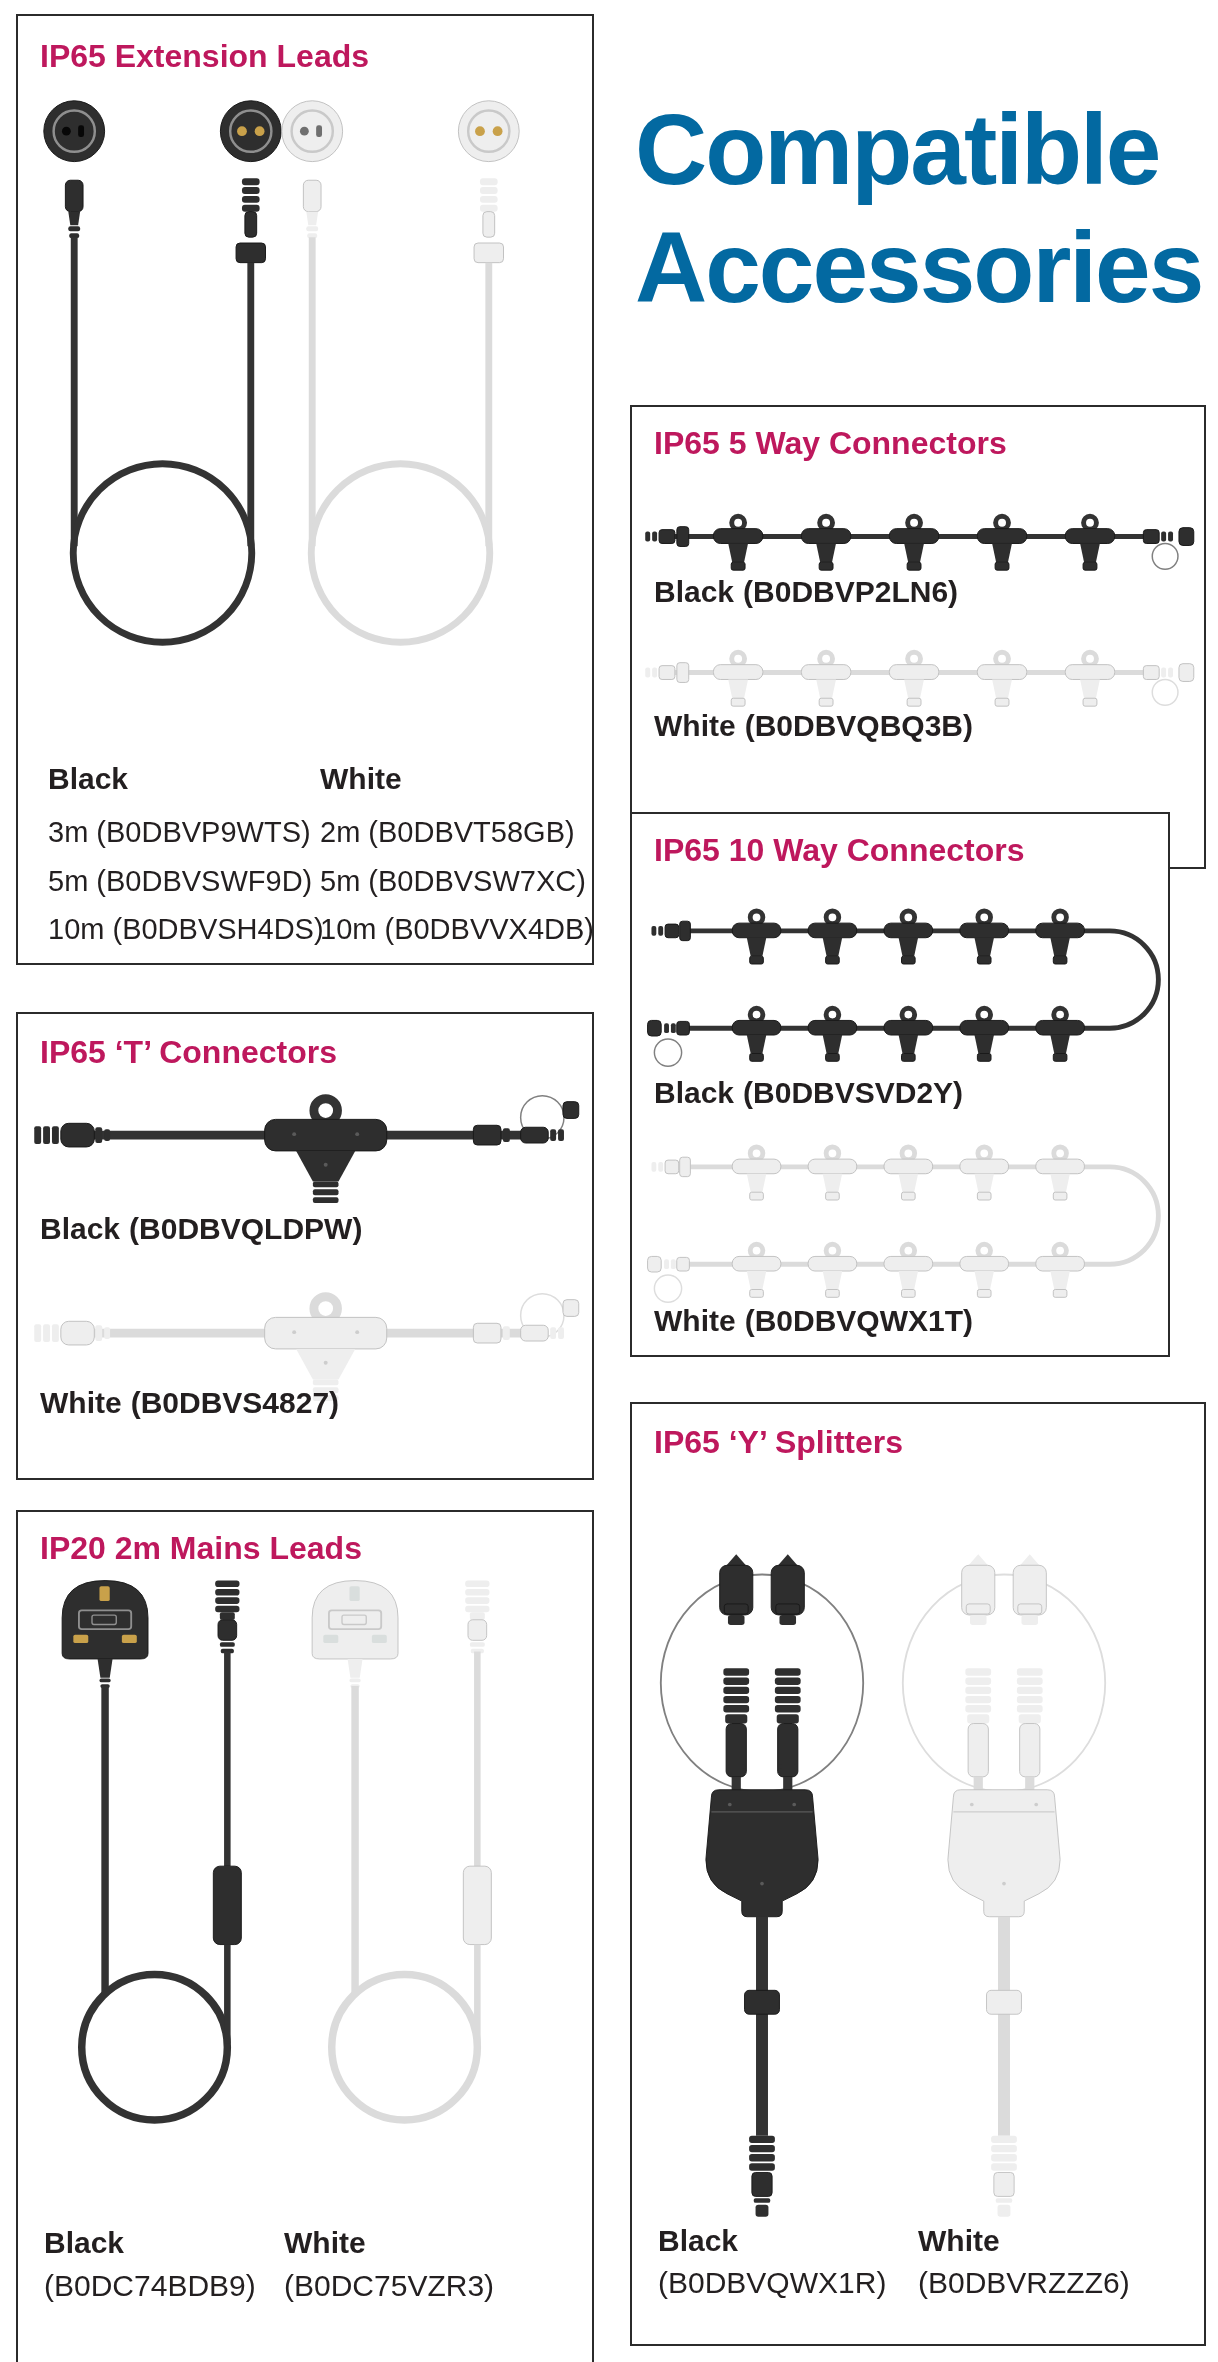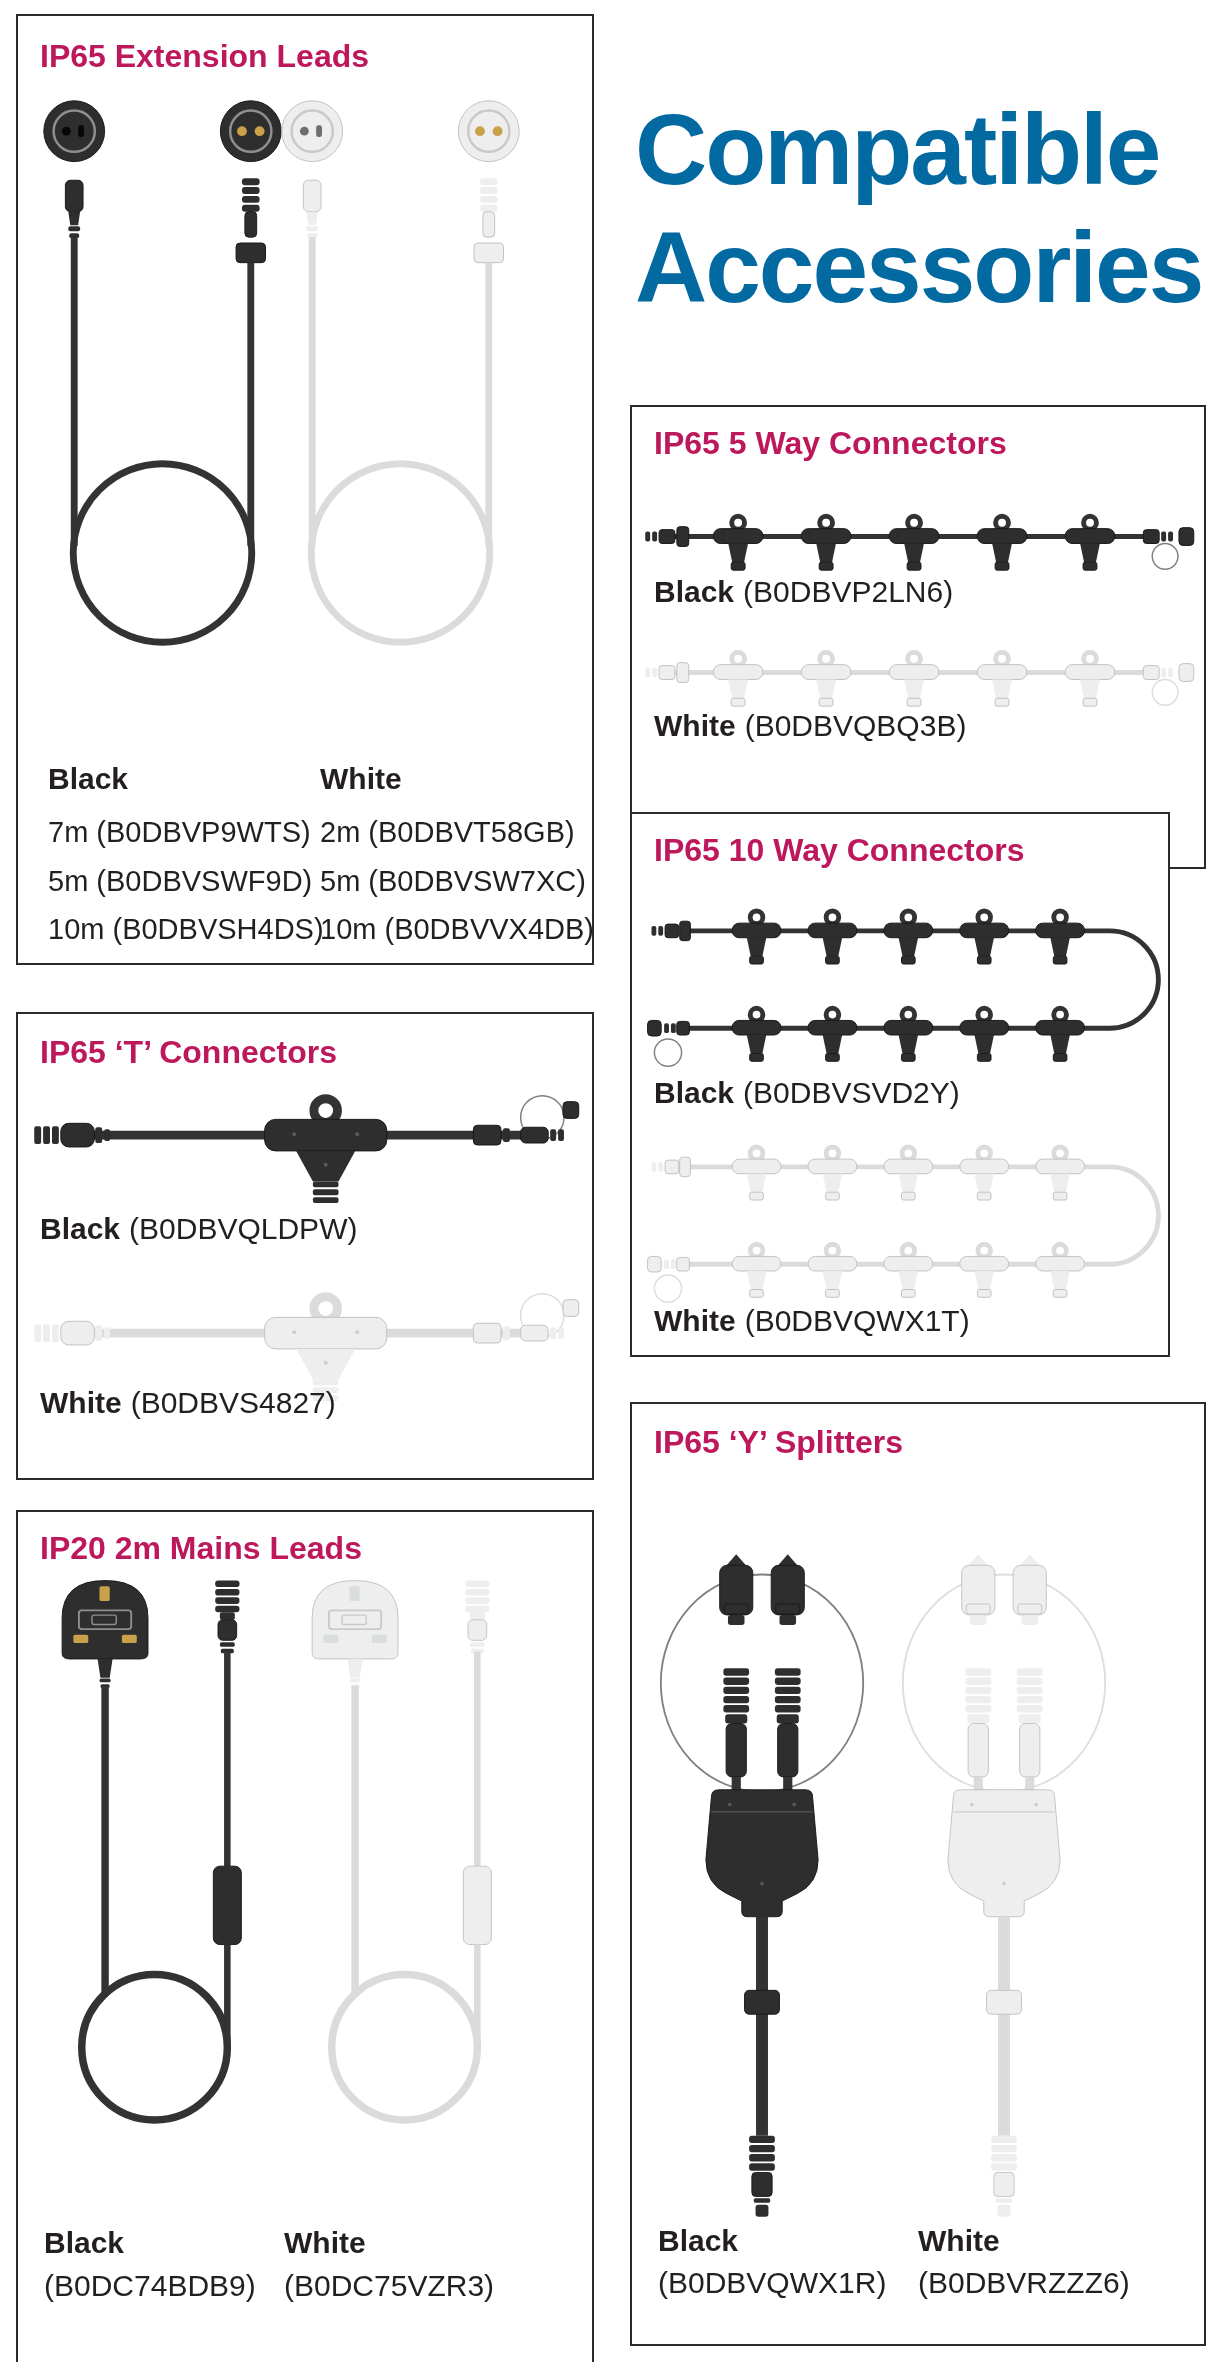--- a/index.html
+++ b/index.html
@@ -5,21 +5,21 @@
   html,body{margin:0;padding:0;background:#ffffff;}
   .page{position:relative;width:1218px;height:2362px;background:#fff;
         font-family:"Liberation Sans",sans-serif;color:#231f20;overflow:hidden;}
   .box{position:absolute;border:2px solid #2b2b2b;background:#fff;box-sizing:border-box;}
   .box-title{position:absolute;left:22px;margin:0;font-size:32px;font-weight:700;
              color:#be185d;white-space:nowrap;}
   .hero{position:absolute;left:635px;top:90px;font-weight:700;font-size:100px;
         line-height:118px;letter-spacing:-2px;color:#0369a1;}
   .vline{position:absolute;font-size:30px;white-space:nowrap;}
   .vlabel{font-weight:700;margin-right:9px;}
-  .vcode{font-weight:400;}
+  .vcode{font-weight:700;}
   .list-head{position:absolute;font-size:30px;font-weight:700;white-space:nowrap;}
   .list-item{position:absolute;font-size:29px;white-space:nowrap;}
   .stack-label{position:absolute;font-size:30px;font-weight:700;white-space:nowrap;}
   .stack-code{position:absolute;font-size:30px;white-space:nowrap;}
   .prod{position:absolute;}
   .prod-black{--c1:#2e2e2e;--c2:#333333;--edge:#181818;--pin:#c9a14a;--pin2:#c9a14a;
               --faceline:#8f8f8f;--hole:#070707;--tether:#808080;--seam:#5a5a5a;}
   .prod-white{--c1:#eeeeee;--c2:#dbdbdb;--edge:#c1c1c1;--pin:#c9a14a;--pin2:#d9dedd;
               --faceline:#c9c9c9;--hole:#6f6f6f;--tether:#dddddd;--seam:#cdcdcd;}
 </style>
@@ -206,21 +206,21 @@
 
   <section class="box" style="left:16px;top:14px;width:578px;height:951px">
     <h2 class="box-title" style="top:22px">IP65 Extension Leads</h2>
     <svg class="prod prod-black" style="left:12px;top:74px" width="265" height="618" viewBox="0 0 270 630">
         <use href="#g-ext-lead"></use>
       </svg>
     <svg class="prod prod-white" style="left:250px;top:74px" width="265" height="618" viewBox="0 0 270 630">
         <use href="#g-ext-lead"></use>
       </svg>
     <div class="list-head" style="left:30px;top:746px">Black</div>
-    <div class="list-item" style="left:30px;top:800px">7m (B0DBVP9WTS)</div>
+    <div class="list-item" style="left:30px;top:800px">3m (B0DBVP9WTS)</div>
     <div class="list-item" style="left:30px;top:849px">5m (B0DBVSWF9D)</div>
     <div class="list-item" style="left:30px;top:897px">10m (B0DBVSH4DS)</div>
     <div class="list-head" style="left:302px;top:746px">White</div>
     <div class="list-item" style="left:302px;top:800px">2m (B0DBVT58GB)</div>
     <div class="list-item" style="left:302px;top:849px">5m (B0DBVSW7XC)</div>
     <div class="list-item" style="left:302px;top:897px">10m (B0DBVVX4DB)</div>
   </section>
 
   <section class="box" style="left:16px;top:1012px;width:578px;height:468px">
     <h2 class="box-title" style="top:20px">IP65 ‘T’ Connectors</h2>

